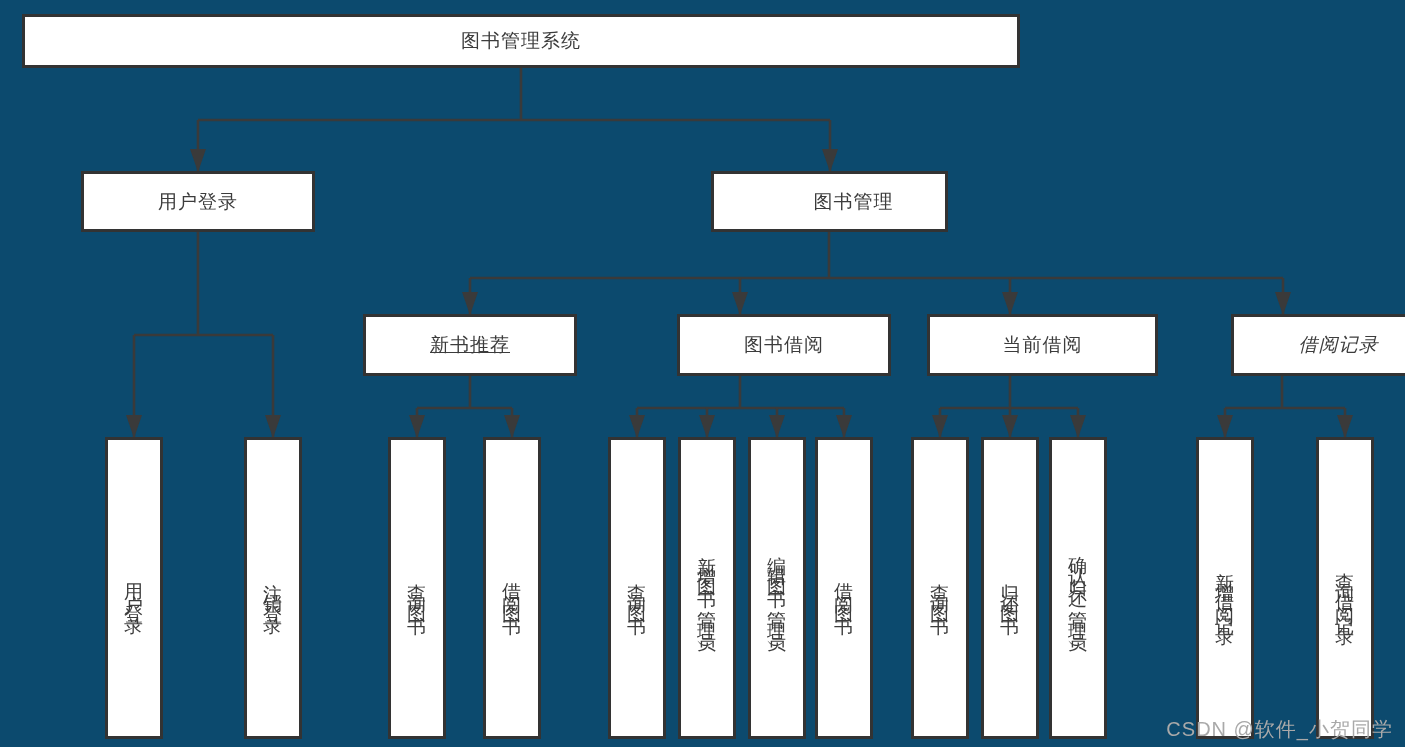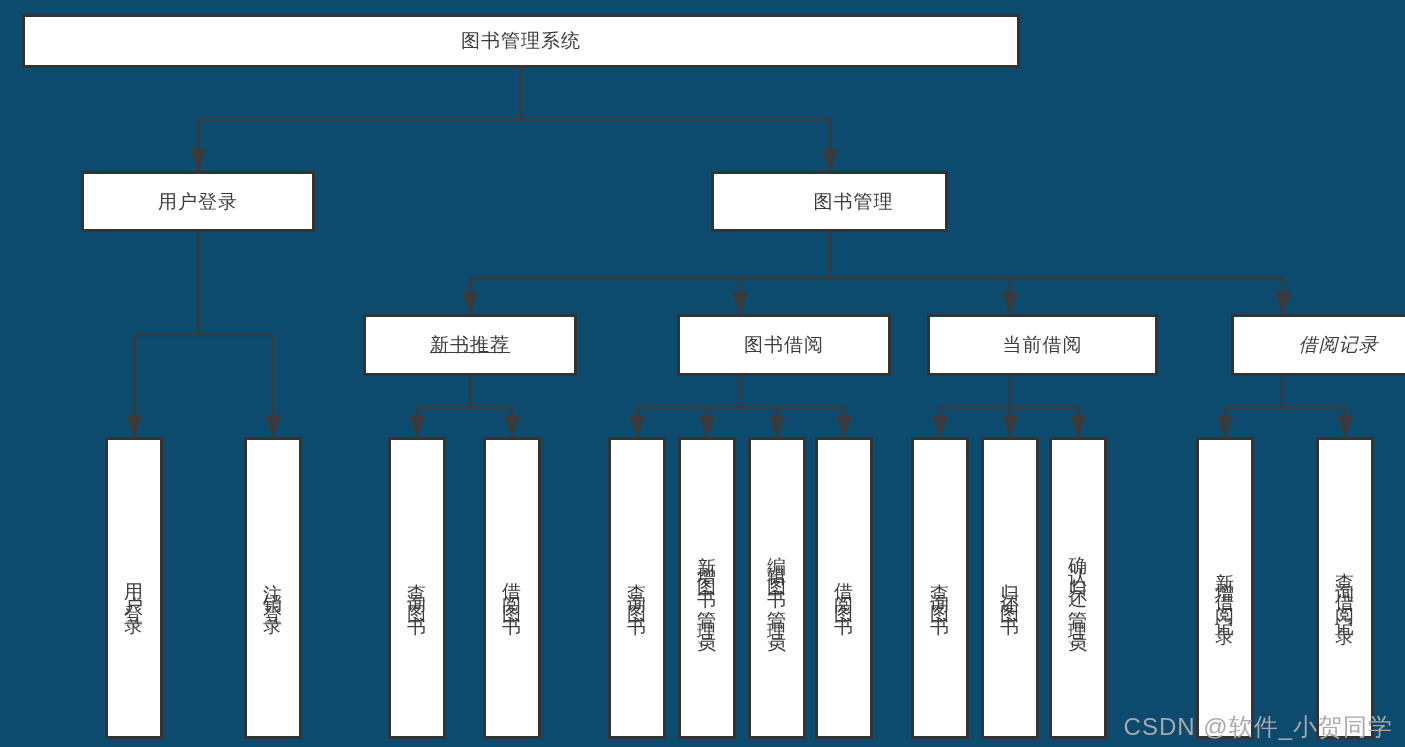--- a/index.html
+++ b/index.html
@@ -44,21 +44,21 @@
   }
   .root-box   { left: 22px;  top: 14px;  width: 998px; height: 54px; }
   .lvl2       { top: 171px; height: 61px; }
   .lvl3       { top: 314px; height: 62px; }
   .leaf       { top: 437px; width: 58px; height: 302px; }
   .watermark {
     position: absolute;
     right: 12px;
     bottom: 4px;
     color: #a9a9a9;
-    font-size: 24px;
+    font-size: 20px;
     letter-spacing: 1px;
     z-index: 5;
     white-space: nowrap;
   }
 </style>
 </head>
 <body>
 
 <div class="canvas">
 

